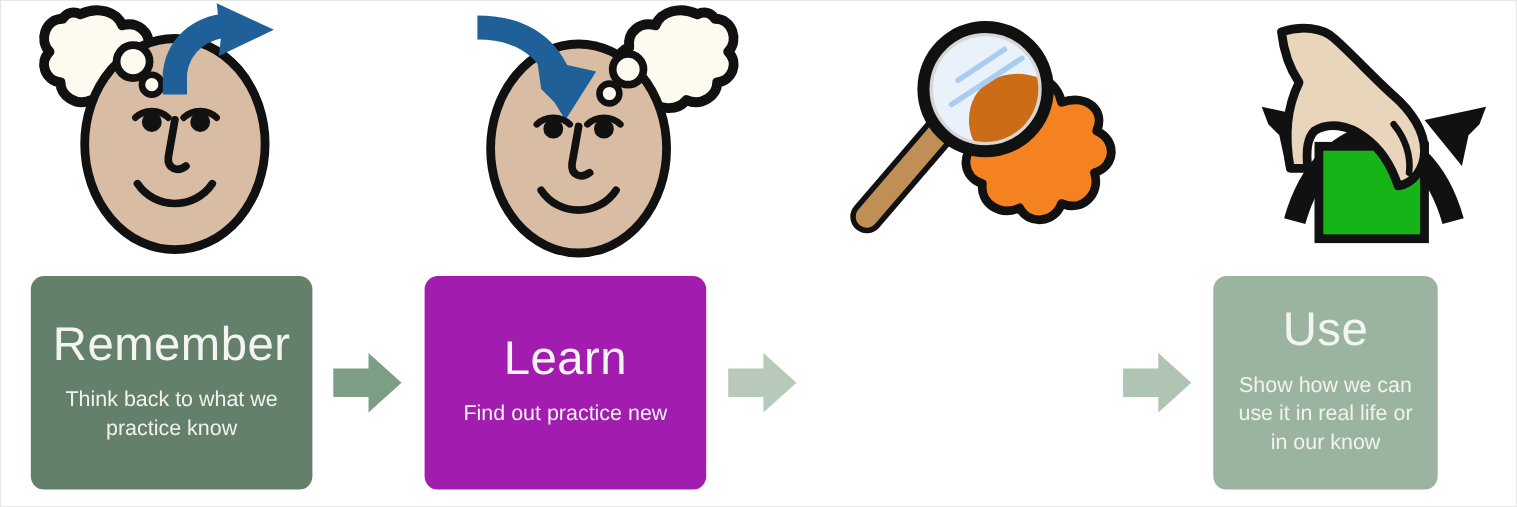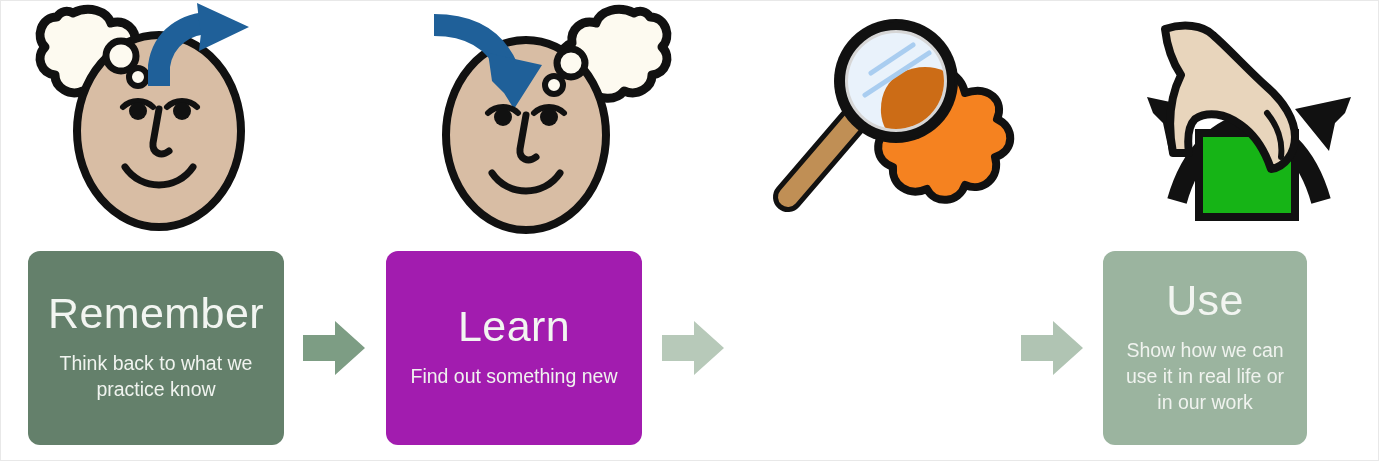--- a/index.html
+++ b/index.html
@@ -188,34 +188,34 @@
   </div>
 
   <div class="connector" style="left:298px;">
     <svg width="70" height="70" viewBox="0 0 70 70">
       <path d="M4 22 L36 22 L36 8 L66 35 L36 62 L36 48 L4 48 Z" fill="#7d9d84"></path>
     </svg>
   </div>
 
   <div class="step-box" style="left:385px; width:256px; background:#a21caf;">
     <div class="step-title">Learn</div>
-    <div class="step-desc">Find out something new</div>
+    <div class="step-desc">Find out practice new</div>
   </div>
 
   <div class="connector" style="left:657px;">
     <svg width="70" height="70" viewBox="0 0 70 70">
       <path d="M4 22 L36 22 L36 8 L66 35 L36 62 L36 48 L4 48 Z" fill="#b7c9b9"></path>
     </svg>
   </div>
 
 
   <div class="connector" style="left:1016px;">
     <svg width="70" height="70" viewBox="0 0 70 70">
       <path d="M4 22 L36 22 L36 8 L66 35 L36 62 L36 48 L4 48 Z" fill="#b0c4b3"></path>
     </svg>
   </div>
 
   <div class="step-box" style="left:1102px; width:204px; background:#9bb49f;">
     <div class="step-title">Use</div>
-    <div class="step-desc">Show how we can use it in real life or in our work</div>
+    <div class="step-desc">Show how we can use it in real life or in our know</div>
   </div>
 
 </div>
 
 </body></html>

